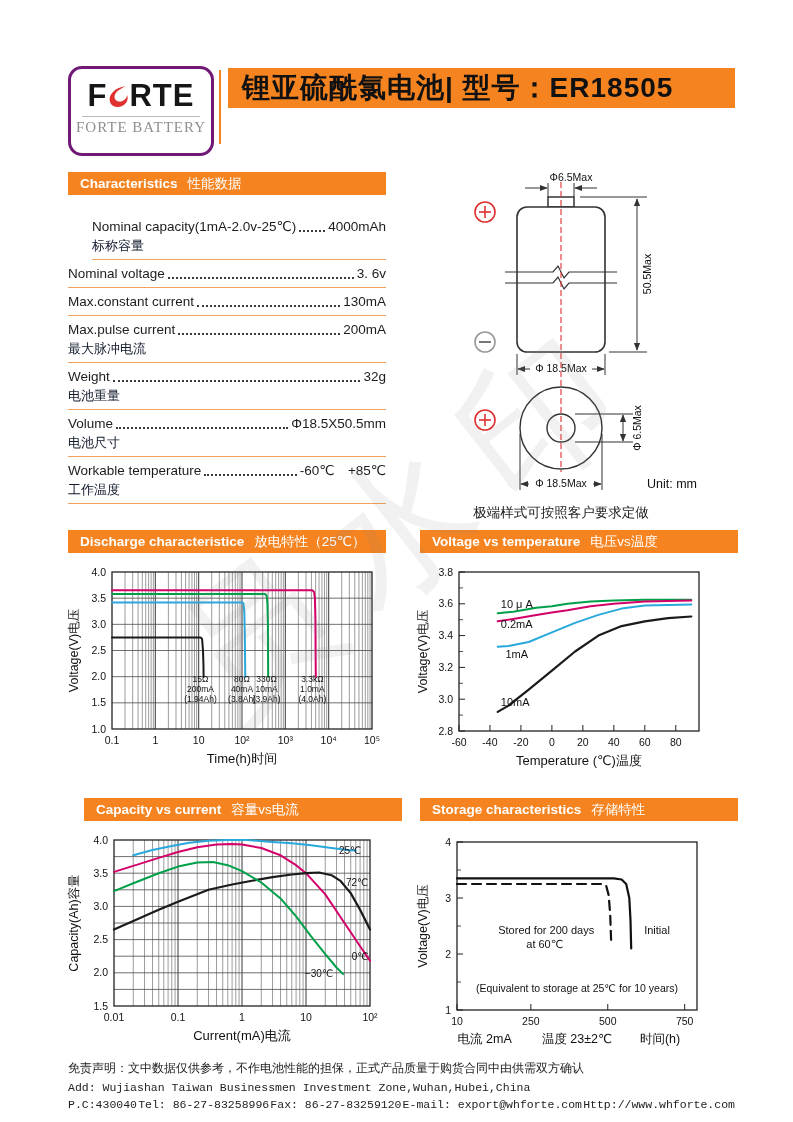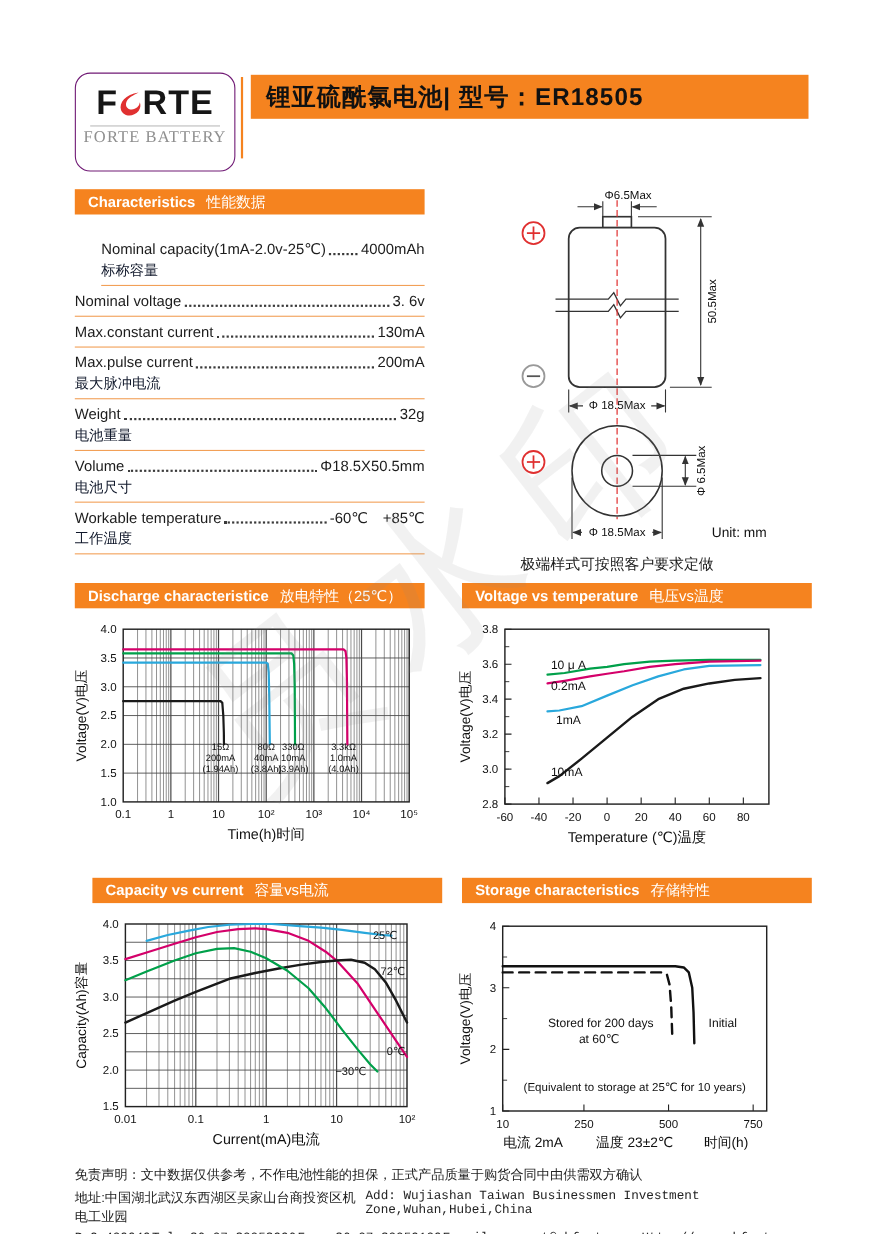--- a/index.html
+++ b/index.html
@@ -1,30 +1,30 @@
 <!DOCTYPE html>
 <html><head>
 <meta charset="utf-8">
 <style>
   html,body{margin:0;padding:0;background:#e8e8e8;}
   .page{position:relative;width:793px;height:1122px;background:#ffffff;margin:0 auto;
         font-family:"Liberation Sans","DejaVu Sans",sans-serif;color:#1a1a1a;overflow:hidden;}
   
-  .logo-box{position:absolute;left:68px;top:66px;width:146px;height:90px;border:1px solid #701a75;
+  .logo-box{position:absolute;left:68px;top:66px;width:146px;height:90px;border:3px solid #701a75;
             border-radius:14px;background:#fff;text-align:center;box-sizing:border-box;}
   .logo-word{margin-top:10px;font-size:31px;font-weight:bold;letter-spacing:1px;color:#161616;line-height:34px;}
   .logo-word .sw{display:inline-block;width:22px;height:24px;vertical-align:-3px;}
   .logo-rule{width:118px;margin:3px auto 0;border-top:1.5px solid #bbb;}
   .logo-sub{font-family:"Liberation Serif","DejaVu Serif",serif;font-size:15px;color:#8f8f8f;letter-spacing:1px;margin-top:2px;}
   .hdr-vline{position:absolute;left:219px;top:70px;width:2px;height:74px;background:#F5831F;}
   .title-block{position:absolute;left:228px;top:68px;width:507px;}
   .title-en{height:34px;line-height:34px;border:2px solid #F5831F;border-bottom:none;box-sizing:border-box;
             font-family:"Liberation Serif","DejaVu Serif",serif;font-size:20px;color:#8f8f8f;
             letter-spacing:1px;padding-left:12px;background:#fff;}
-  .title-zh{height:40px;line-height:40px;background:#F5831F;font-size:22px;font-weight:bold;color:#111;
+  .title-zh{height:40px;line-height:40px;background:#F5831F;font-size:28px;font-weight:bold;color:#111;
             padding-left:14px;letter-spacing:1px;}
   
   .bar{position:absolute;width:318px;height:23px;line-height:23px;background:#F5831F;color:#fff;
        padding-left:12px;box-sizing:border-box;font-size:13.5px;white-space:nowrap;}
   .bar b{font-weight:bold;margin-right:10px;}
   
   .spec{position:absolute;left:68px;top:196px;width:318px;}
   .spec-row{padding-top:5px;}
   .spec-line{display:flex;align-items:flex-end;font-size:13.5px;color:#1c1c1c;line-height:17px;}
   .spec-dots{flex:1;border-bottom:2px dotted #3a3a3a;margin:0 3px 3px;}
@@ -440,21 +440,20 @@
       <text x="162" y="166.07999999999998" text-anchor="middle" font-size="10.5" fill="#111">(Equivalent to storage at 25℃ for 10 years)</text>
       <text text-anchor="middle" font-size="12.5" fill="#111" transform="translate(12,100) rotate(-90)">Voltage(V)电压</text>
       <text x="69.6923076923077" y="217" text-anchor="middle" font-size="12.5" fill="#111">电流 2mA</text>
       <text x="162" y="217" text-anchor="middle" font-size="12.5" fill="#111">温度 23±2℃</text>
       <text x="245.07692307692307" y="217" text-anchor="middle" font-size="12.5" fill="#111">时间(h)</text>
     </svg>
 
   <div class="footer">
     <div>免责声明：文中数据仅供参考，不作电池性能的担保，正式产品质量于购货合同中由供需双方确认</div>
     <div class="f-row">
-      <span style="font-family:'Liberation Sans','DejaVu Sans',sans-serif;font-size:12px;">地址:中国湖北武汉东西湖区吴家山台商投资区机电工业园</span>
       <span>Add: Wujiashan Taiwan Businessmen Investment Zone,Wuhan,Hubei,China</span>
     </div>
     <div class="f-row">
       <span>P.C:430040</span>
       <span>Tel: 86-27-83258996</span>
       <span>Fax: 86-27-83259120</span>
       <span>E-mail: export@whforte.com</span>
       <span>Http://www.whforte.com</span>
     </div>
   </div>

